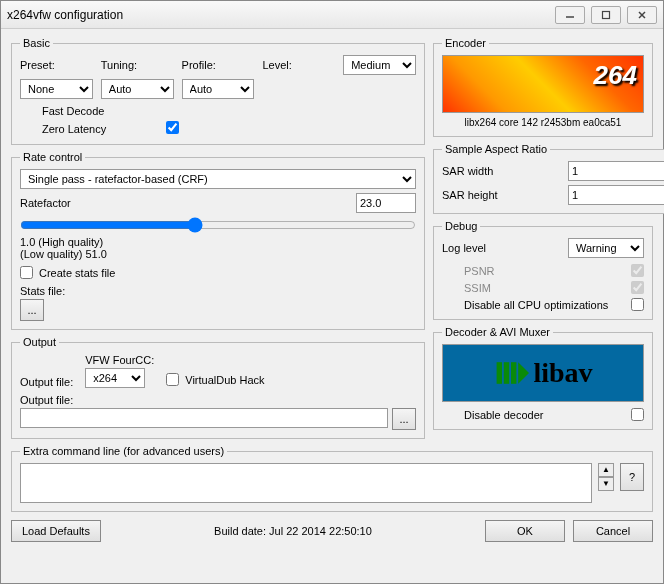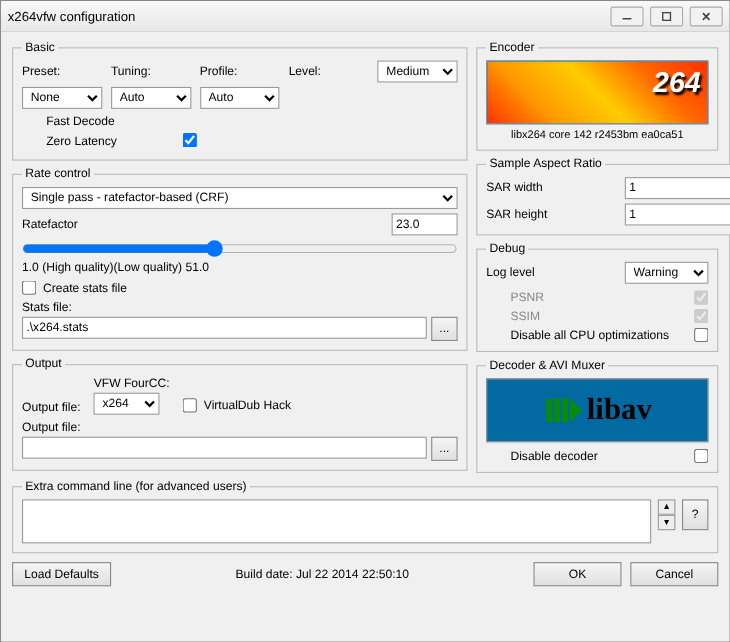--- a/index.html
+++ b/index.html
@@ -19,21 +19,21 @@
 .grid4 { display: grid; grid-template-columns: 1fr 1fr 1fr 1fr 1fr; gap: 4px 8px; align-items: center; }
 .grid2r { display: grid; grid-template-columns: 120px 1fr; gap: 4px 6px; align-items: center; }
 select, input[type=text], textarea { font-family: inherit; font-size: 11px; border: 1px solid #999; background: #fff; padding: 1px 3px; height: 20px; }
 select { height: 20px; }
 textarea { height: 40px; resize: none; }
 input[type=checkbox] { width: 13px; height: 13px; }
 .chkline { display: flex; align-items: center; gap: 6px; }
 .chkline-r { display: flex; align-items: center; justify-content: space-between; padding-left: 22px; }
 .slider-area { display: flex; flex-direction: column; gap: 3px; margin-top: 4px; }
 .slider { width: 100%; }
-.slider-labels { display: flex; justify-content: flex-start; font-size: 11px; }
+.slider-labels { display: flex; justify-content: flex-end; font-size: 11px; flex-direction: column; }
 .btn { font-family: inherit; font-size: 11px; border: 1px solid #888; background: linear-gradient(#f5f5f5,#e0e0e0); padding: 2px 10px; min-width: 80px; height: 22px; cursor: default; }
 .btn-small { min-width: 24px; padding: 2px 6px; }
 .file-row { display: flex; gap: 4px; }
 .file-row input { flex: 1; }
 .logo-box { width: 100%; height: 58px; border: 1px solid #999; display: flex; align-items: center; justify-content: center; background: #0369a1; overflow: hidden; }
 .encoder-img { width: 100%; height: 100%; position: relative; background: linear-gradient(45deg,#ff3300,#ff9900,#ffcc00,#ff6600,#ff3300); }
 .encoder-img .txt { position: absolute; right: 6px; top: 4px; font-size: 26px; font-weight: bold; color: #fff; text-shadow: 2px 2px 2px #000; font-style: italic; }
 .encoder-ver { font-size: 10px; text-align: center; margin-top: 4px; }
 .libav { display: flex; align-items: center; gap: 4px; font-size: 28px; font-weight: bold; color: #000; font-family: Georgia, serif; }
 .libav-icon { width: 36px; height: 36px; }
@@ -111,21 +111,20 @@
               <span>1.0 (High quality)</span>
               <span>(Low quality) 51.0</span>
             </div>
           </div>
           <div class="chkline" style="margin-top:6px;">
             <input type="checkbox" style="">
             <label>Create stats file</label>
           </div>
           <label style="display:block;margin-top:6px;">Stats file:</label>
           <div class="file-row" style="margin-top:2px;">
-            <input type="text" value=".\x264.stats" style="">
             <button class="btn btn-small">...</button>
           </div>
         </fieldset>
 
         <fieldset>
           <legend>Output</legend>
           <div style="display:flex; gap:12px; align-items:flex-end;">
             <div style="display:flex; flex-direction:column; gap:2px;">
               <label>Output file:</label>
             </div>

